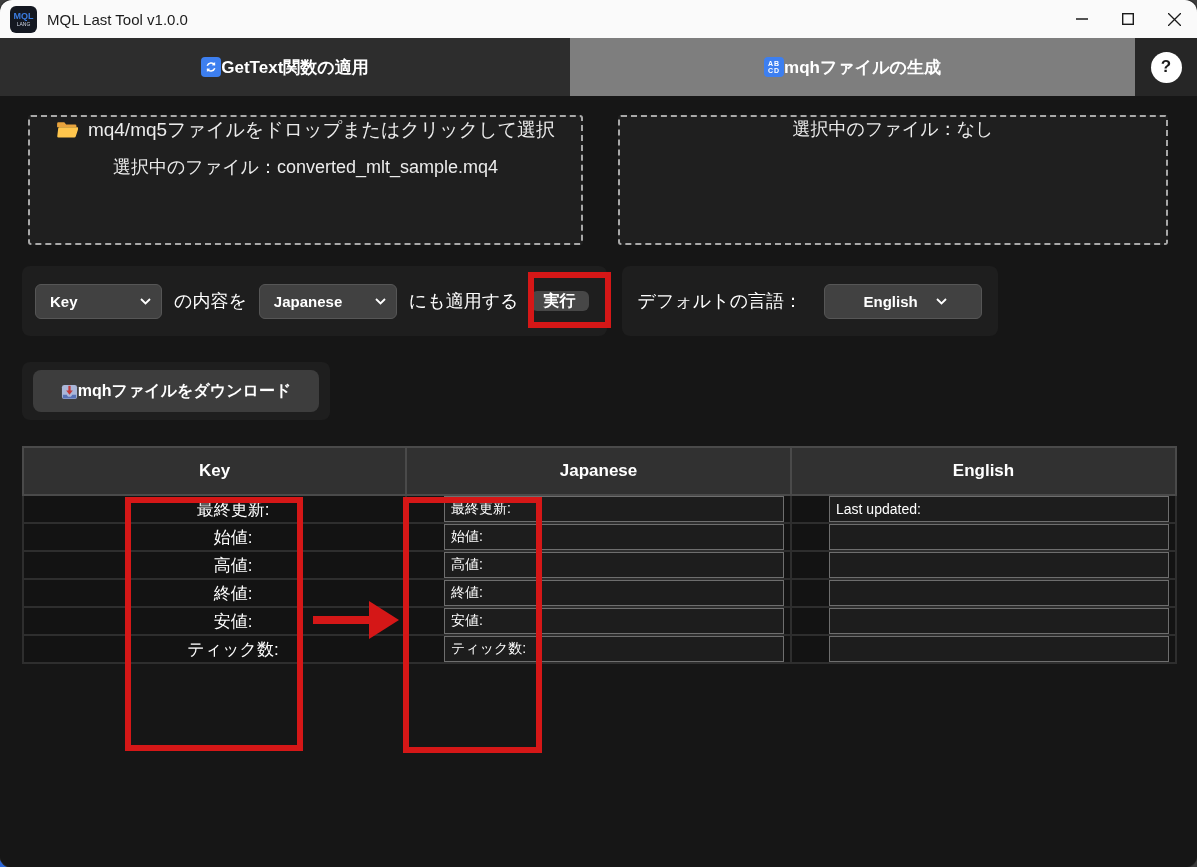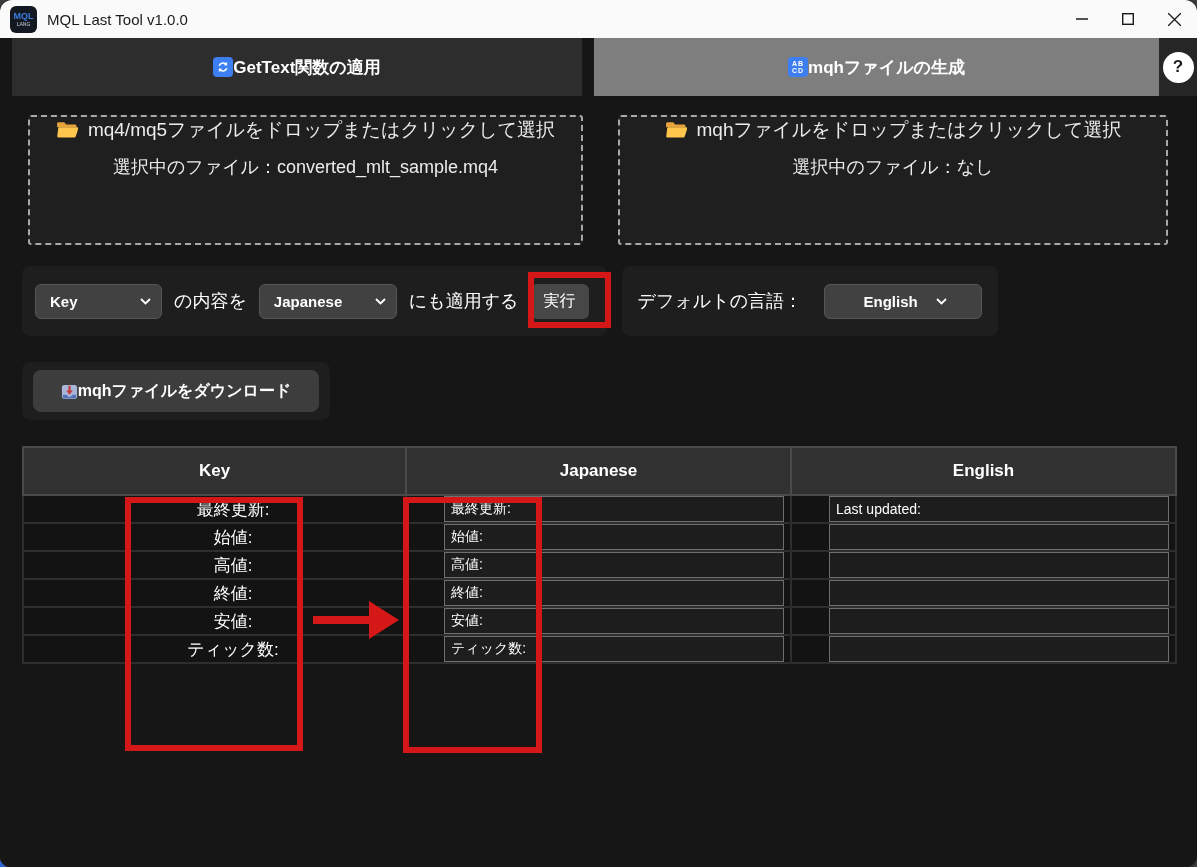--- a/index.html
+++ b/index.html
@@ -15,21 +15,21 @@
   .app-icon { width:27px; height:27px; margin:0 10px 0 10px; background:#141821; border-radius:6px; display:flex; flex-direction:column; align-items:center; justify-content:center; line-height:1; }
   .app-icon .l1 { color:#3b7ce0; font-weight:bold; font-size:9px; letter-spacing:0; }
   .app-icon .l2 { color:#cfd6e4; font-size:5px; margin-top:1px; }
   .win-title { font-size:15px; color:#1b1b1b; }
   .titlebar .spacer { flex:1; }
   .win-btn { width:46px; height:38px; display:flex; align-items:center; justify-content:center; color:#1b1b1b; }
   .win-btn svg { display:block; }
 
   
   .tabs { height:58px; display:flex; flex-shrink:0; }
-  .tab { display:flex; align-items:center; justify-content:center; color:#fff; font-size:17px; font-weight:bold;margin-left:12px; }
+  .tab { display:flex; align-items:center; justify-content:center; color:#fff; font-size:17px; font-weight:bold; }
   .tab.inactive { width:570px; background:#2d2d2d; }
   .tab.active { width:565px; background:#7e7e7e; }
   .tab-icon { width:20px; height:20px; background:#3d7ff0; border-radius:4px; display:flex; align-items:center; justify-content:center; flex-shrink:0; }
   .abcd-icon { flex-direction:column; line-height:1; }
   .abcd-icon span { color:#fff; font-size:7px; font-weight:bold; letter-spacing:1px; }
   .help-area { flex:1; background:#262626; display:flex; align-items:center; justify-content:center; }
   .help-btn { width:31px; height:31px; border-radius:50%; background:#fff; color:#1b1b1b; font-weight:bold; font-size:17px; display:flex; align-items:center; justify-content:center; }
 
   
   .content { flex:1; background:#161616; position:relative; }
@@ -46,21 +46,21 @@
   .panel { background:#1e1e1e; border-radius:8px; display:flex; align-items:center; }
   .apply-strip { margin-top:21px; display:flex; gap:15px; }
   .apply-panel { height:70px; padding:0 18px 0 13px; gap:12px; }
   .lang-panel { height:70px; padding:0 16px; gap:22px; }
   .ctl-text { color:#fff; font-size:18px; }
   .select { background:#414141; border:1px solid #565656; border-radius:6px; height:35px; display:flex; align-items:center; justify-content:space-between; color:#fff; font-weight:bold; font-size:15px; padding:0 10px 0 14px; }
   .select.key { width:127px; }
   .select.lang { width:138px; }
   .select.default-lang { width:158px; justify-content:center; gap:18px; }
   .chevron svg { display:block; }
-  .run-btn { width:58px; height:35px; background:#474747; border-radius:6px; color:#fff; font-weight:normal; font-size:16px; display:flex; align-items:center; justify-content:center; }
+  .run-btn { width:58px; height:20px; background:#474747; border-radius:6px; color:#fff; font-weight:bold; font-size:16px; display:flex; align-items:center; justify-content:center; }
 
   .download-strip { margin-top:26px; }
   .download-panel { width:308px; height:58px; justify-content:center; }
   .download-btn { width:286px; height:42px; background:#3d3d3d; border-radius:8px; color:#fff; font-weight:bold; font-size:16px; display:flex; align-items:center; justify-content:center; gap:0; }
   .dl-icon svg { display:block; }
 
   
   table.lang-table { margin-top:26px; width:1153px; border-collapse:collapse; table-layout:fixed; }
   .lang-table th { background:#313131; border:2px solid #4a4a4a; color:#fff; font-size:17px; font-weight:bold; height:48px; }
   .lang-table col.c-key { width:383px; }
@@ -144,29 +144,20 @@
             <svg width="22" height="18" viewBox="0 0 24 20">
               <path d="M1 3 Q1 1.5 2.5 1.5 L9 1.5 L11 4 L21 4 Q22.5 4 22.5 5.5 L22.5 7 L1 7 Z" fill="#e8a33d"></path>
               <path d="M3.5 7 L23.5 7 Q25 7 24.5 8.5 L21.8 17 Q21.4 18.3 20 18.3 L2.5 18.3 Q1 18.3 1.2 16.8 L2.2 8.3 Q2.4 7 3.5 7 Z" fill="#ffc64d"></path>
             </svg>
           </span>
           <span>mq4/mq5ファイルをドロップまたはクリックして選択</span>
         </div>
         <div class="dz-line2">選択中のファイル：converted_mlt_sample.mq4</div>
       </div>
       <div class="dropzone right">
-        <div class="dz-line1">
-          <span class="folder-icon">
-            <svg width="22" height="18" viewBox="0 0 24 20">
-              <path d="M1 3 Q1 1.5 2.5 1.5 L9 1.5 L11 4 L21 4 Q22.5 4 22.5 5.5 L22.5 7 L1 7 Z" fill="#e8a33d"></path>
-              <path d="M3.5 7 L23.5 7 Q25 7 24.5 8.5 L21.8 17 Q21.4 18.3 20 18.3 L2.5 18.3 Q1 18.3 1.2 16.8 L2.2 8.3 Q2.4 7 3.5 7 Z" fill="#ffc64d"></path>
-            </svg>
-          </span>
-          <span>mqhファイルをドロップまたはクリックして選択</span>
-        </div>
         <div class="dz-line2">選択中のファイル：なし</div>
       </div>
     </div>
 
     <div class="rows-area">
 
       <div class="apply-strip">
         <div class="panel apply-panel">
           <div class="select key">
             <span>Key</span>

